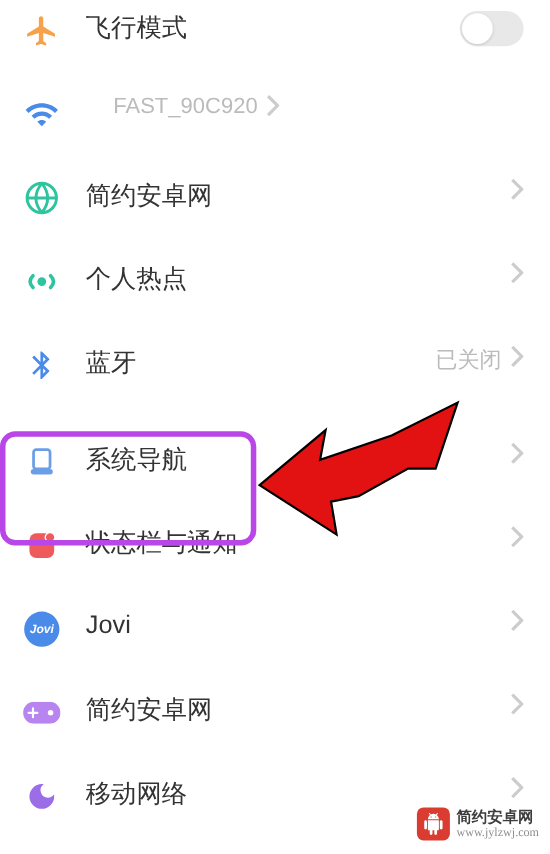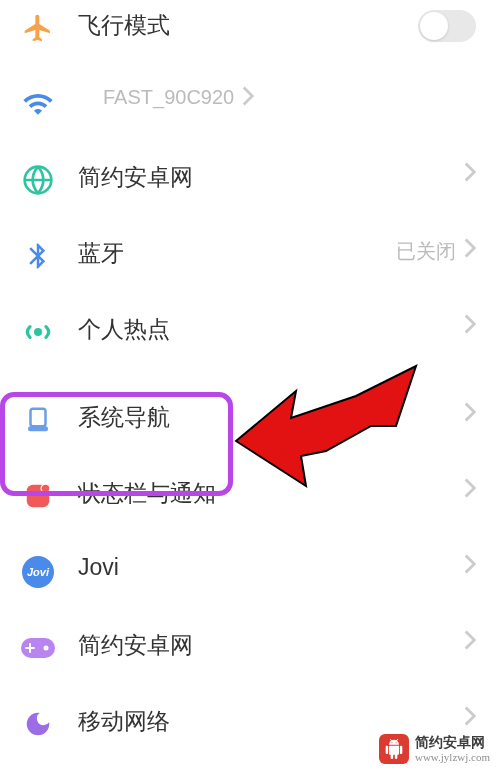--- a/index.html
+++ b/index.html
@@ -176,41 +176,41 @@
     <span class="item-label">简约安卓网</span>
     <span class="chevron">
       <svg width="12" height="20" viewBox="0 0 8 14">
           <path stroke="#cccccc" stroke-width="2" fill="none" d="M1 1l6 6-6 6"></path>
         </svg>
     </span>
   </div>
 
   <div class="settings-item">
     <span class="icon-wrap">
-      <svg width="30" height="30" viewBox="0 0 24 24">
-          <path fill="#4a8ae8" d="M17.71 7.71L12 2h-1v7.59L6.41 5 5 6.41 10.59 12 5 17.59 6.41 19 11 14.41V22h1l5.71-5.71-4.3-4.29 4.3-4.29zM13 5.83l1.88 1.88L13 9.59V5.83zm1.88 10.46L13 18.17v-3.76l1.88 1.88z"></path>
-        </svg>
-    </span>
-    <span class="item-label">蓝牙</span>
-    <span class="item-value">已关闭</span>
-    <span class="chevron">
-      <svg width="12" height="20" viewBox="0 0 8 14">
-          <path stroke="#cccccc" stroke-width="2" fill="none" d="M1 1l6 6-6 6"></path>
-        </svg>
-    </span>
-  </div>
-
-  <div class="settings-item">
-    <span class="icon-wrap">
       <svg width="32" height="32" viewBox="0 0 24 24">
           <circle cx="12" cy="12" r="3" fill="#2ec4a0"></circle>
           <path stroke="#2ec4a0" stroke-width="2.5" fill="none" stroke-linecap="round" d="M6 8c-1.5 1.5-2 3-2 4s.5 2.5 2 4M18 8c1.5 1.5 2 3 2 4s-.5 2.5-2 4"></path>
         </svg>
     </span>
     <span class="item-label">个人热点</span>
+    <span class="chevron">
+      <svg width="12" height="20" viewBox="0 0 8 14">
+          <path stroke="#cccccc" stroke-width="2" fill="none" d="M1 1l6 6-6 6"></path>
+        </svg>
+    </span>
+  </div>
+
+  <div class="settings-item">
+    <span class="icon-wrap">
+      <svg width="30" height="30" viewBox="0 0 24 24">
+          <path fill="#4a8ae8" d="M17.71 7.71L12 2h-1v7.59L6.41 5 5 6.41 10.59 12 5 17.59 6.41 19 11 14.41V22h1l5.71-5.71-4.3-4.29 4.3-4.29zM13 5.83l1.88 1.88L13 9.59V5.83zm1.88 10.46L13 18.17v-3.76l1.88 1.88z"></path>
+        </svg>
+    </span>
+    <span class="item-label">蓝牙</span>
+    <span class="item-value">已关闭</span>
     <span class="chevron">
       <svg width="12" height="20" viewBox="0 0 8 14">
           <path stroke="#cccccc" stroke-width="2" fill="none" d="M1 1l6 6-6 6"></path>
         </svg>
     </span>
   </div>
 
   <div class="section-gap"></div>
 
   <div class="settings-item">

